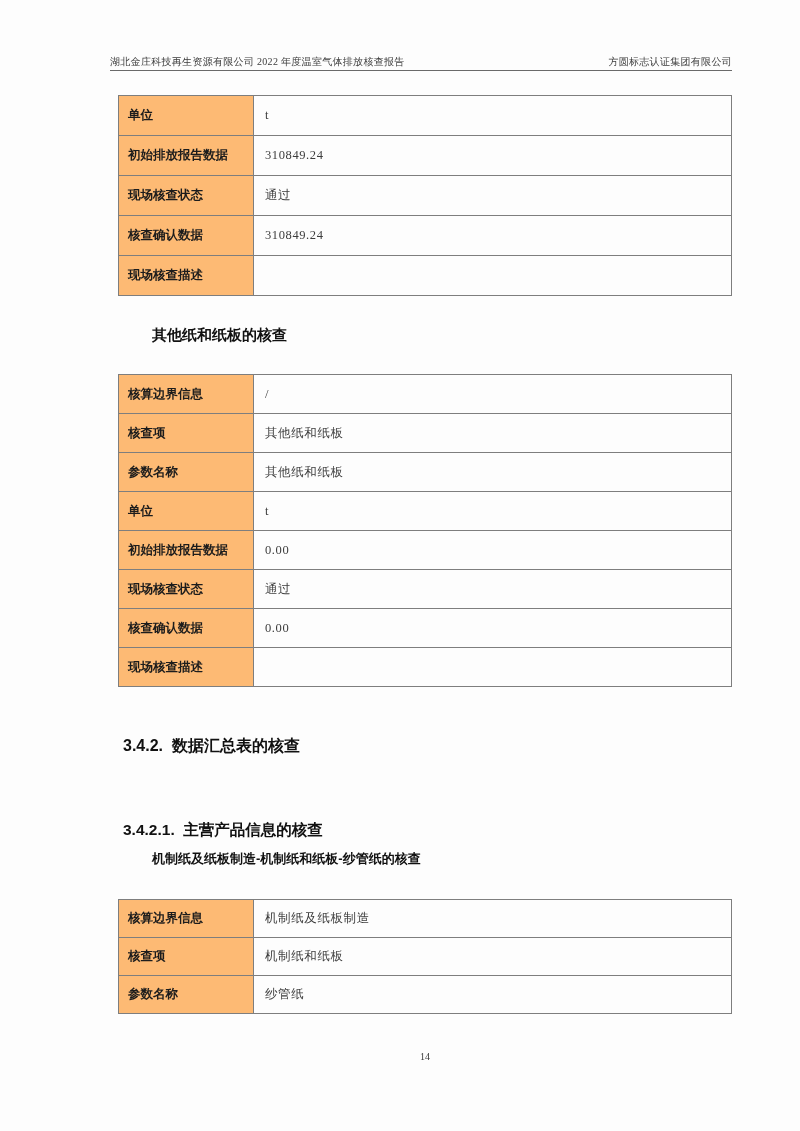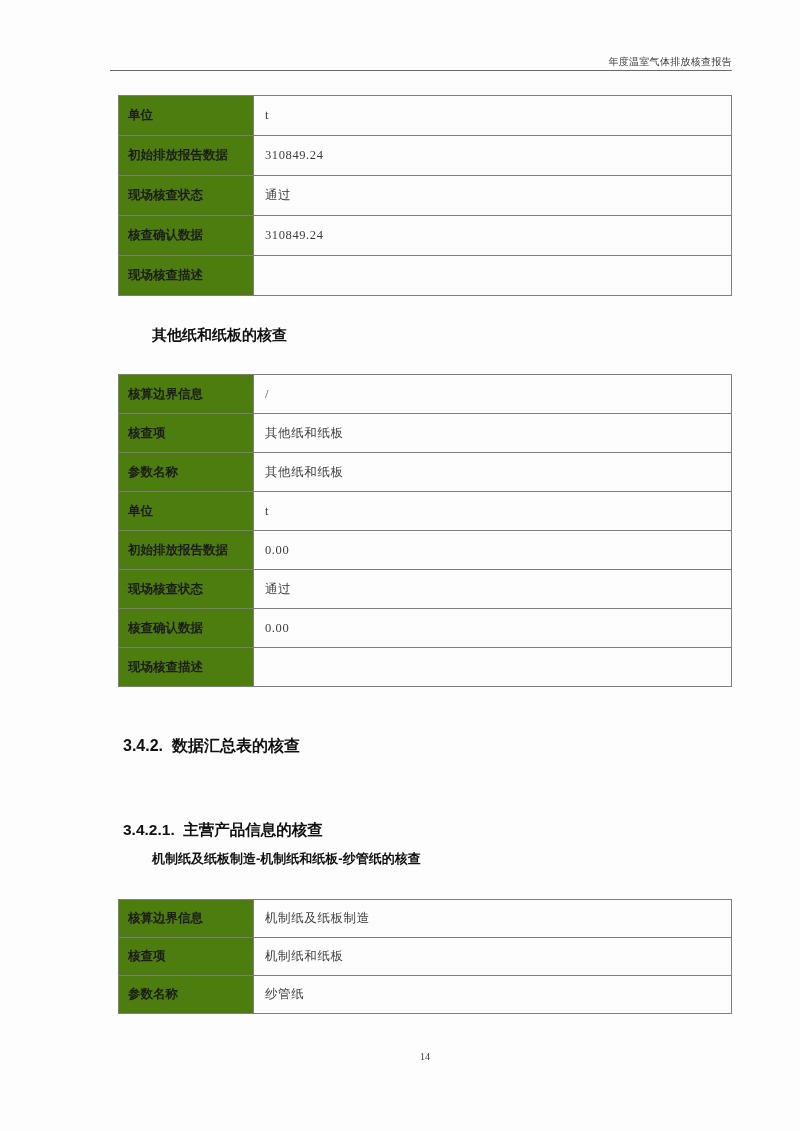--- a/index.html
+++ b/index.html
@@ -45,21 +45,21 @@
     width: 614px;
     border-collapse: collapse;
     table-layout: fixed;
   }
   table.kv td {
     border: 1px solid #7e7e7e;
     vertical-align: middle;
   }
   td.kv-label {
     width: 135px;
-    background: #4d7c0f;
+    background: #fdba74;
     font-family: "Liberation Sans", "DejaVu Sans", sans-serif;
     font-weight: bold;
     font-size: 12.5px;
     color: #1c1c1c;
     padding-left: 9px;
   }
   td.kv-value {
     font-size: 12.5px;
     color: #3d3d3d;
     padding-left: 11px;
@@ -92,21 +92,22 @@
     text-align: center;
     font-size: 10px;
     color: #3b3b3b;
   }
 </style>
 </head>
 <body>
 
 <div class="page">
 
-  <div class="doc-header-right">年度温室气体排放核查报告</div>
+  <div class="doc-header-left">湖北金庄科技再生资源有限公司 2022 年度温室气体排放核查报告</div>
+  <div class="doc-header-right">方圆标志认证集团有限公司</div>
   <div class="doc-header-rule"></div>
 
   <table class="kv" id="table1">
     <colgroup>
         <col style="width:135px">
         <col>
       </colgroup>
     <tbody>
       <tr>
         <td class="kv-label">单位</td>

